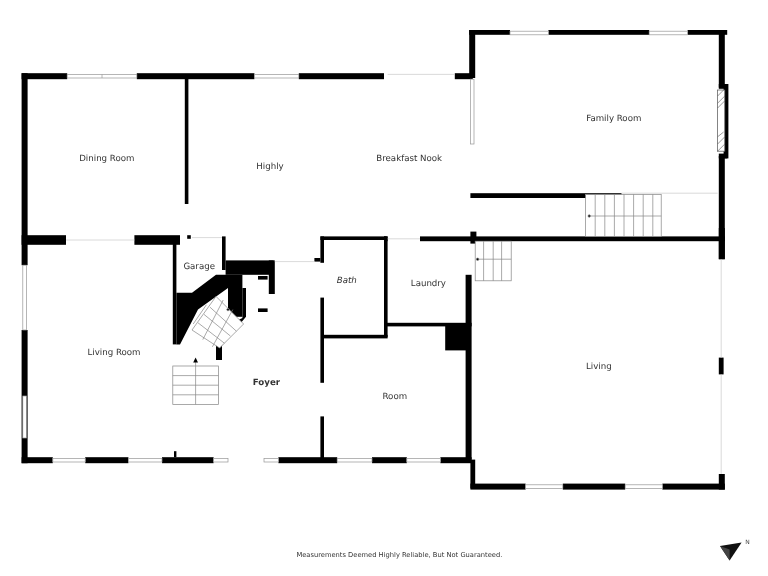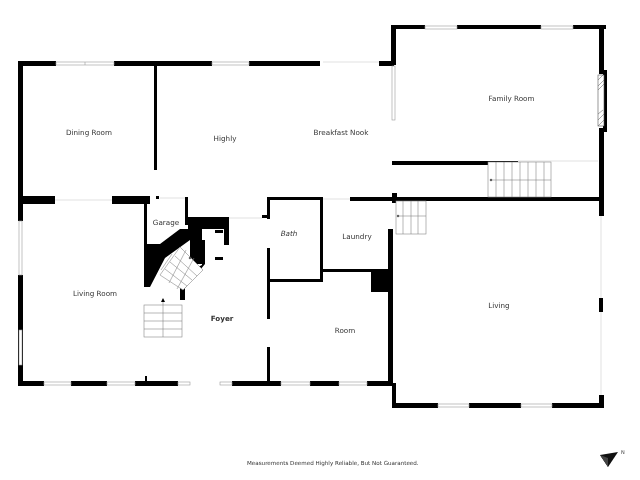--- a/index.html
+++ b/index.html
@@ -151,18 +151,18 @@
 <div id="labels">
     <div class="room-label" style="left: 89px; top: 132px;">Dining Room</div>
     <div class="room-label" style="left: 225px; top: 138px;">Highly</div>
     <div class="room-label" style="left: 341px; top: 132px; text-align: center;">Breakfast Nook</div>
     <div class="room-label" style="left: 496px; top: 98px; padding-left: 31px;">Family Room</div>
     <div class="room-label" style="left: 166px; top: 222px;">Garage</div>
     <div class="room-label" style="left: 289px; top: 233px; font-style: italic;">Bath</div>
     <div class="room-label" style="left: 357px; top: 236px;">Laundry</div>
     <div class="room-label" style="left: 83px; top: 293px; padding-left: 24px;">Living Room</div>
     <div class="room-label" style="left: 222px; top: 318px; font-weight: bold;">Foyer</div>
-    <div class="room-label" style="left: 329px; top: 330px; margin-left: 16px;">Room</div>
+    <div class="room-label" style="left: 329px; top: 330px;">Room</div>
     <div class="room-label" style="left: 499px; top: 305px;">Living</div>
   </div>
 
 <div class="disclaimer">Measurements Deemed Highly Reliable, But Not Guaranteed.</div>
 <div class="compass-n">N</div>
 
 </body></html>

